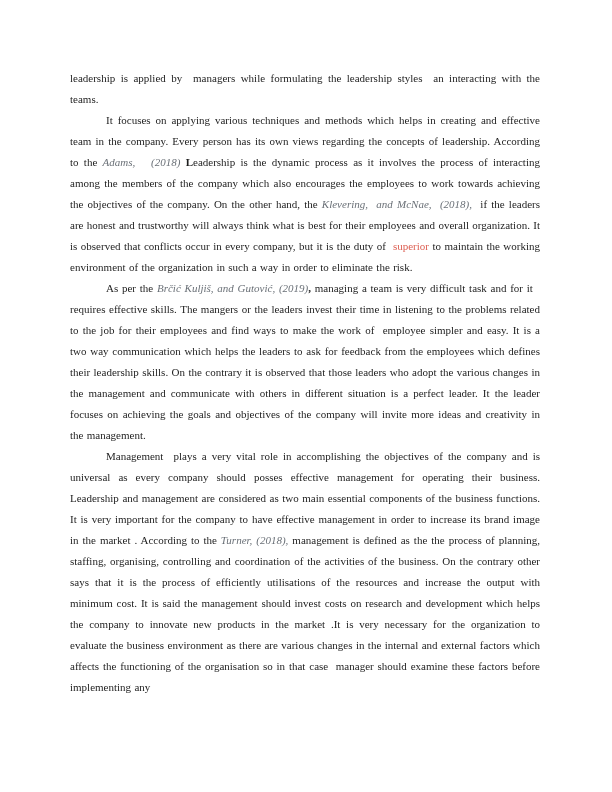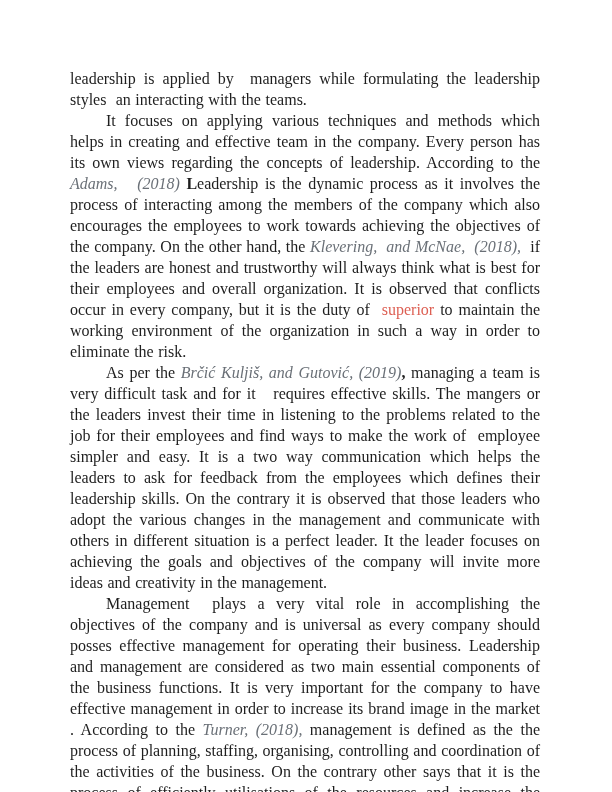--- a/index.html
+++ b/index.html
@@ -16,21 +16,21 @@
     box-sizing: border-box;
     padding: 68px 72px 0 70px;
   }
   .doc-body {
     width: 470px;
   }
   p.para {
     margin: 0;
     padding: 0;
     font-family: "Liberation Serif", "DejaVu Serif", serif;
-    font-size: 16px;
+    font-size: 11px;
     line-height: 21px;
     text-align: justify;
     color: var(--body-text, #1e1e1e);
     word-spacing: 0.6px;
   }
   p.para.indent {
     text-indent: 36px;
   }
   .run-normal { color: var(--body-text, #1e1e1e); }
   .run-citation { color: var(--citation, #6a7077); font-style: italic; }

